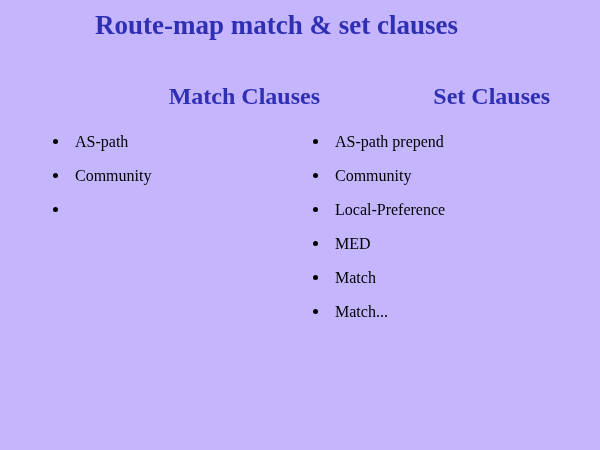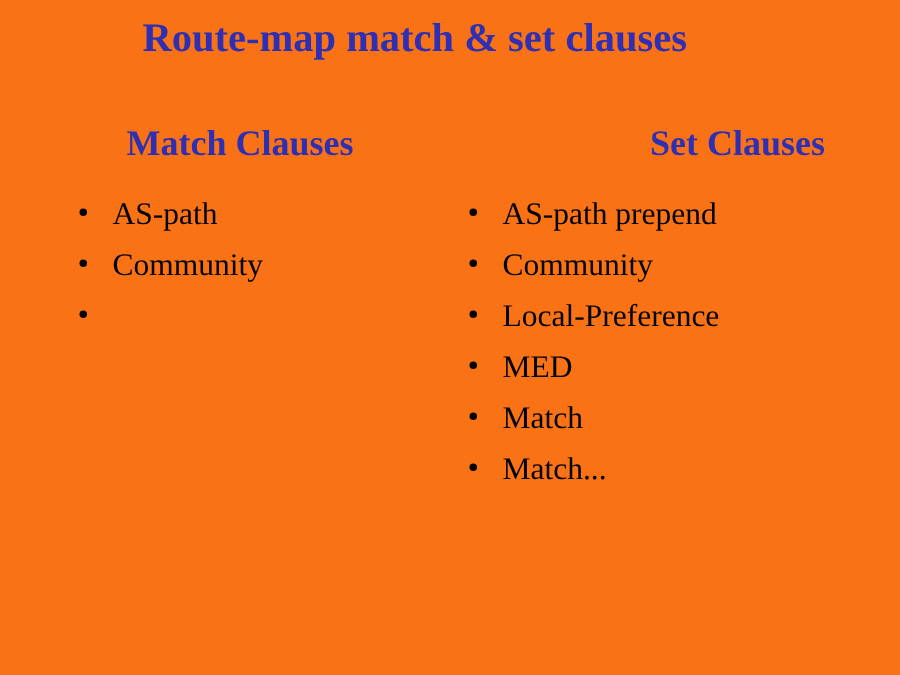--- a/index.html
+++ b/index.html
@@ -11,21 +11,21 @@
     width: 600px;
     height: 450px;
     background: #ffffff;
     font-family: "Liberation Serif", "DejaVu Serif", serif;
     overflow: hidden;
   }
   #slide {
     position: relative;
     width: 600px;
     height: 450px;
-    background: #f97316;
+    background: #c4b5fd;
   }
 
   
   #slide-title {
     position: absolute;
     left: 0;
     top: 9px;
     width: 553px;
     text-align: center;
     font-size: 27px;
@@ -42,21 +42,21 @@
     top: 82px;
     font-size: 24px;
     line-height: 28px;
     font-weight: bold;
     color: #2f2fb4;
     white-space: nowrap;
   }
   #heading-match {
     left: 0;
     width: 320px;
-    text-align: center;
+    text-align: right;
   }
   #heading-set {
     left: 292px;
     width: 258px;
     text-align: right;
   }
 
   
   .bullet-list {
     position: absolute;
@@ -65,21 +65,21 @@
     padding: 0;
     list-style: none;
   }
   #list-match { left: 53px; }
   #list-set   { left: 313px; }
 
   .bullet-item {
     position: relative;
     padding-left: 22px;
     height: 34px;
-    font-size: 21px;
+    font-size: 16px;
     line-height: 26px;
     color: #000000;
     white-space: nowrap;
   }
   .bullet-dot {
     position: absolute;
     left: 0;
     top: 10px;
     width: 5px;
     height: 5px;

